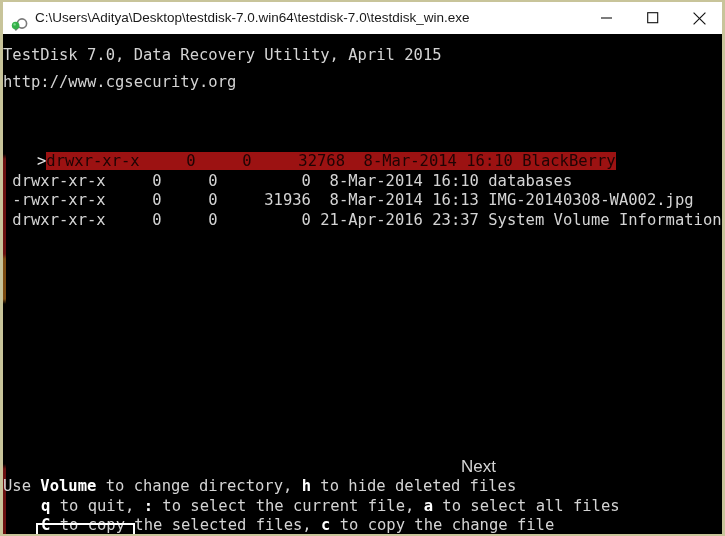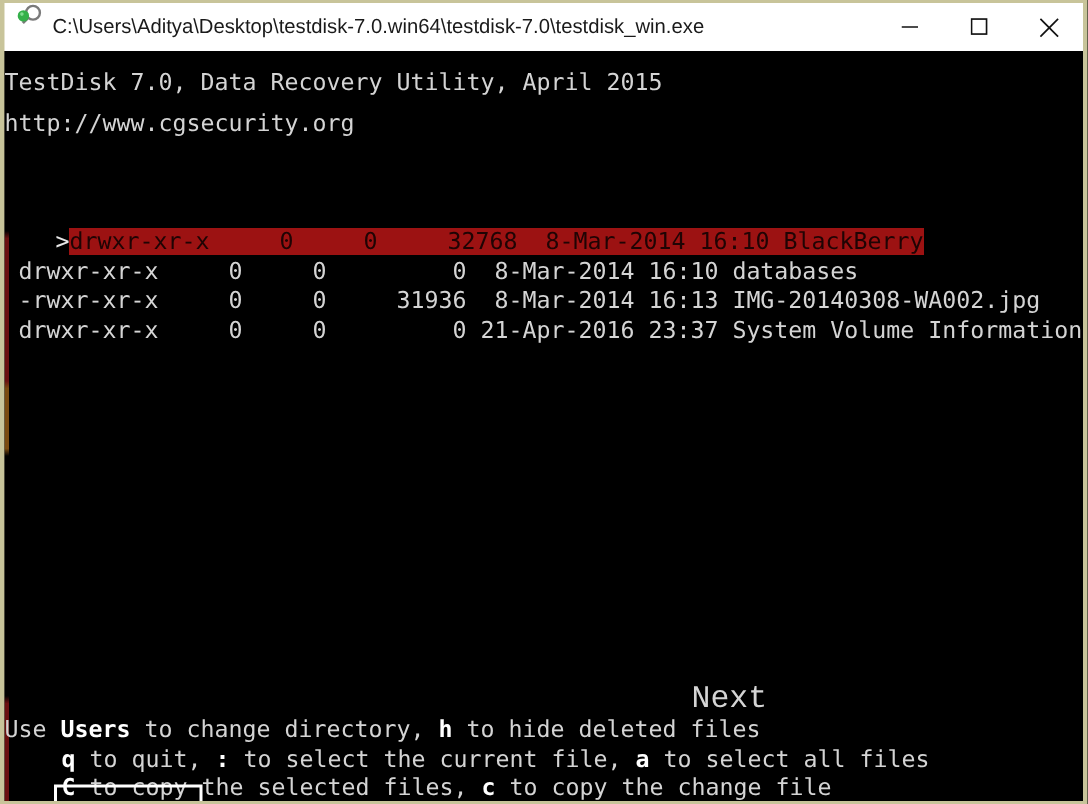--- a/index.html
+++ b/index.html
@@ -25,21 +25,21 @@
 
   
   #titlebar {
     position: absolute;
     left: 3px;
     top: 2px;
     width: 719px;
     height: 32px;
     background: #ffffff;
     display: flex;
-    align-items: flex-start;
+    align-items: flex-end;
     box-sizing: border-box;
   }
   #app-icon {
     width: 17px;
     height: 17px;
     margin-left: 8px;
     margin-right: 7px;
     flex: 0 0 auto;
     position: relative;
   }
@@ -120,22 +120,22 @@
   }
   #row-selected .caret {
     color: #e8e8e8;
     background: transparent;
   }
 
   
   #next-label {
     position: absolute;
     white-space: pre;
-    font-family: Liberation Mono, monospace;
-    font-size: 21px;
+    font-family: Liberation Sans, sans-serif;
+    font-size: 17px;
     line-height: 19.6px;
     color: #d4d4d4;
   }
   .helpline {
     position: absolute;
     left: 0;
     width: 100%;
     white-space: pre;
     font-family: "DejaVu Sans Mono", monospace;
     font-size: 15.5px;
@@ -200,21 +200,21 @@
     <div class="trow" style="top:39.2px;">http://www.cgsecurity.org</div>
 
     <div class="trow" id="row-selected" style="top:118px;padding-left:34px;"><span class="caret">&gt;</span><span class="hl">drwxr-xr-x     0     0     32768  8-Mar-2014 16:10 BlackBerry</span></div>
 
     <div class="trow" style="top:137.6px;"> drwxr-xr-x     0     0         0  8-Mar-2014 16:10 databases</div>
     <div class="trow" style="top:157.2px;"> -rwxr-xr-x     0     0     31936  8-Mar-2014 16:13 IMG-20140308-WA002.jpg</div>
     <div class="trow" style="top:176.8px;"> drwxr-xr-x     0     0         0 21-Apr-2016 23:37 System Volume Information</div>
 
     <div id="next-label" style="left:458px; top:423px;">Next</div>
 
-    <div class="helpline" style="top:443px;"><span>Use </span><span class="key">Users</span><span> to change directory, </span><span class="key">h</span><span> to hide deleted files</span></div>
+    <div class="helpline" style="top:443px;"><span>Use </span><span class="key">Volume</span><span> to change directory, </span><span class="key">h</span><span> to hide deleted files</span></div>
 
     <div class="helpline indent" style="top:462.6px; padding-left:38px;"><span class="key">q</span><span> to quit, </span><span class="key">:</span><span> to select the current file, </span><span class="key">a</span><span> to select all files</span></div>
 
     <div class="helpline indent" style="top:482.2px; padding-left:38px;"><span class="key">C</span><span> to copy the selected files, </span><span class="key">c</span><span> to copy the change file</span></div>
 
     <div id="quit-box"></div>
   </div>
 
 </div>
 

